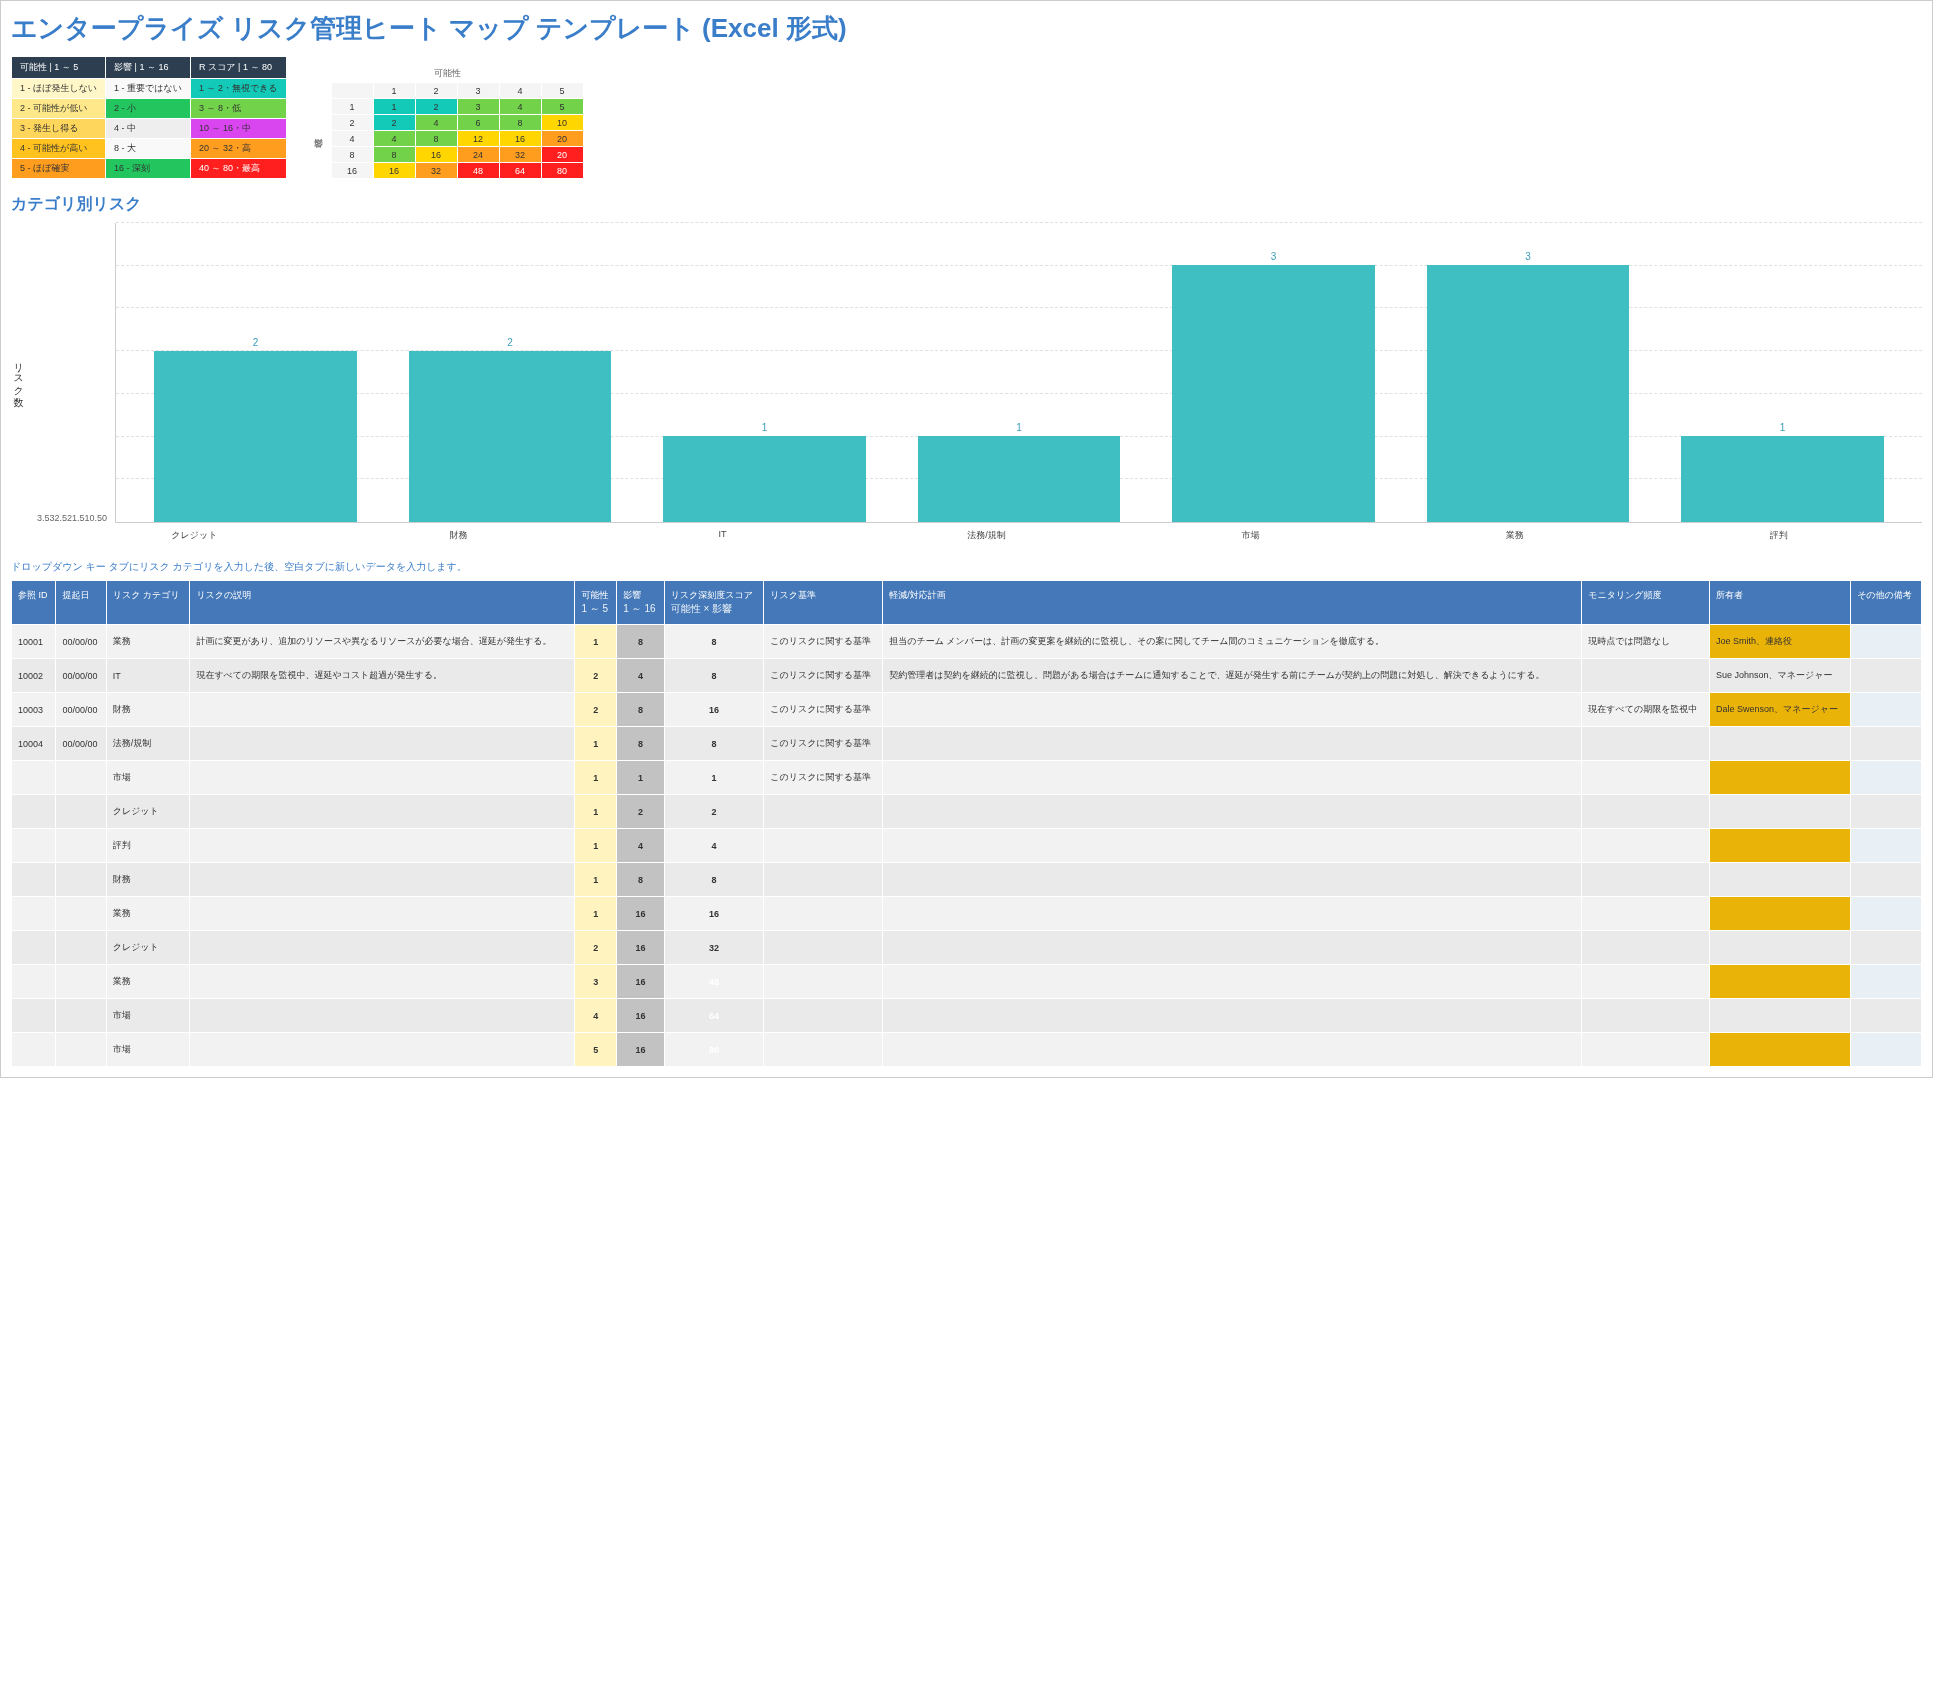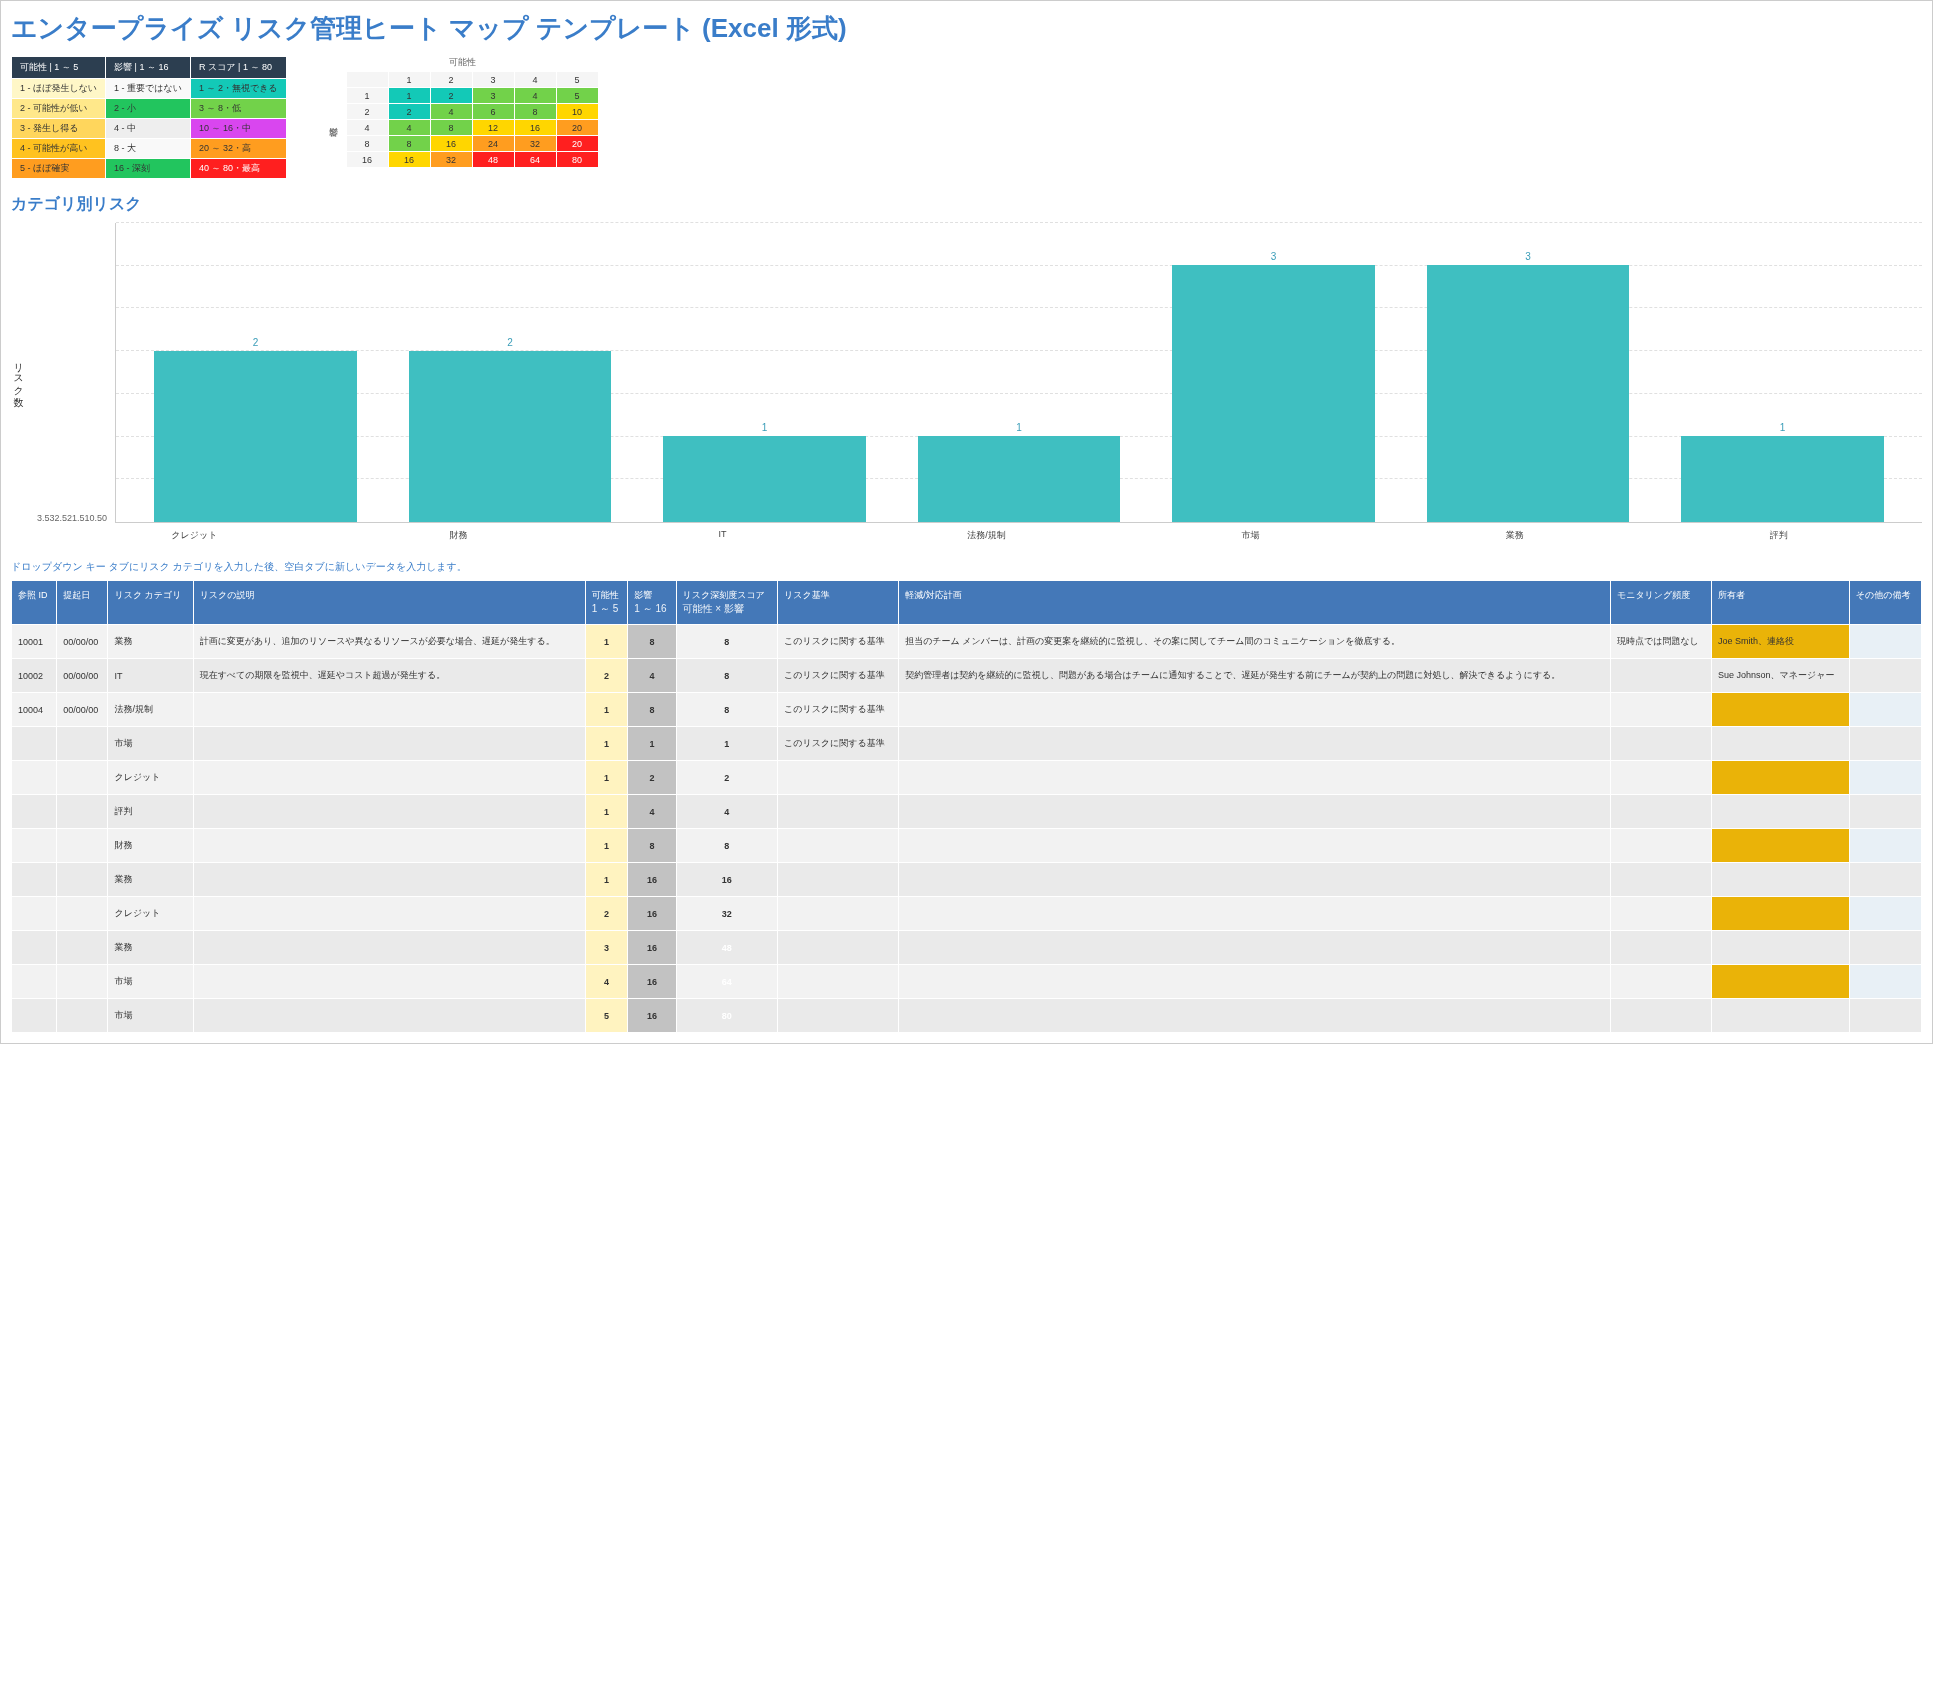--- a/index.html
+++ b/index.html
@@ -1,19 +1,19 @@
 <!DOCTYPE html>
 <html><head>
 <meta charset="utf-8">
 <style>
 *{box-sizing:border-box;margin:0;padding:0}
 body{font-family:"Meiryo","Hiragino Sans",sans-serif;font-size:10px;color:#333;padding:10px;background:#fff;border:1px solid #ccc}
 h1{font-size:26px;color:#3a7dc9;font-weight:bold;margin-bottom:10px}
 h2{font-size:16px;color:#3a7dc9;margin:15px 0 8px}
-.top-row{display:flex;gap:40px;align-items:flex-start}
+.top-row{display:flex;gap:25px;align-items:flex-end}
 .legend{border-collapse:collapse;font-size:9px}
 .legend th{background:#2c3e50;color:#fff;padding:4px 8px;text-align:left;font-weight:normal;border:1px solid #fff}
 .legend td{padding:3px 8px;border:1px solid #fff}
 .heat-wrap{display:flex;align-items:center;gap:6px}
 .heat-label{writing-mode:vertical-rl;font-size:9px;color:#666}
 .heat{border-collapse:collapse;font-size:9px;text-align:center}
 .heat th,.heat td{padding:2px 0;width:42px;height:16px;border:1px solid #fff}
 .heat .axis{background:#f5f5f5;font-weight:normal}
 .note{font-size:10px;color:#3a7dc9;margin:18px 0 6px}
 .risk-table{border-collapse:collapse;width:100%;font-size:9px}
@@ -252,20 +252,34 @@
         <td class="c probP" style="background: rgb(255, 232, 138);">2</td>
         <td class="c impcell">4</td>
         <td class="c cC">8</td>
         <td>このリスクに関する基準</td>
         <td>契約管理者は契約を継続的に監視し、問題がある場合はチームに通知することで、遅延が発生する前にチームが契約上の問題に対処し、解決できるようにする。</td>
         <td></td>
         <td class="owner">Sue Johnson、マネージャー</td>
         <td class="other"></td>
       </tr>
       <tr>
+        <td>10003</td>
+        <td>00/00/00</td>
+        <td>財務</td>
+        <td></td>
+        <td class="c probP" style="background: rgb(255, 232, 138);">2</td>
+        <td class="c impcell">8</td>
+        <td class="c cD">16</td>
+        <td>このリスクに関する基準</td>
+        <td></td>
+        <td>現在すべての期限を監視中</td>
+        <td class="owner">Dale Swenson、マネージャー</td>
+        <td class="other"></td>
+      </tr>
+      <tr>
         <td>10004</td>
         <td>00/00/00</td>
         <td>法務/規制</td>
         <td></td>
         <td class="c probP" style="background: rgb(255, 247, 199);">1</td>
         <td class="c impcell">8</td>
         <td class="c cC">8</td>
         <td>このリスクに関する基準</td>
         <td></td>
         <td></td>

